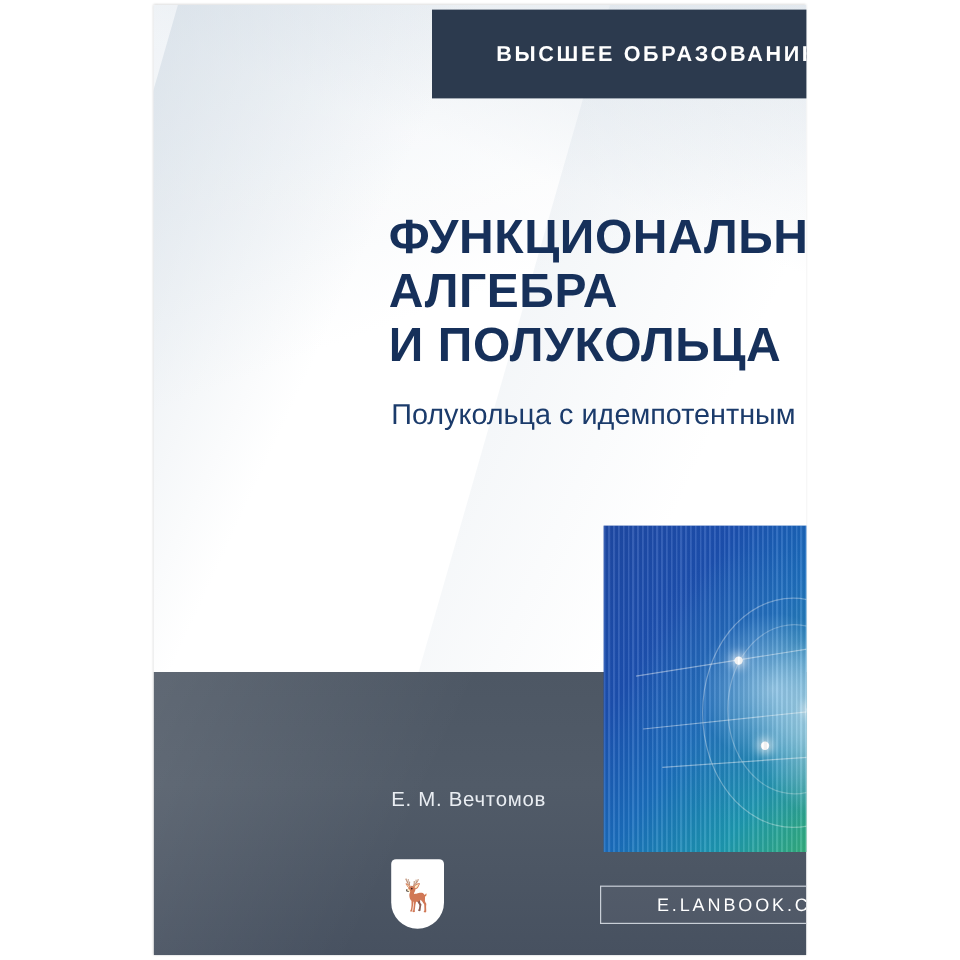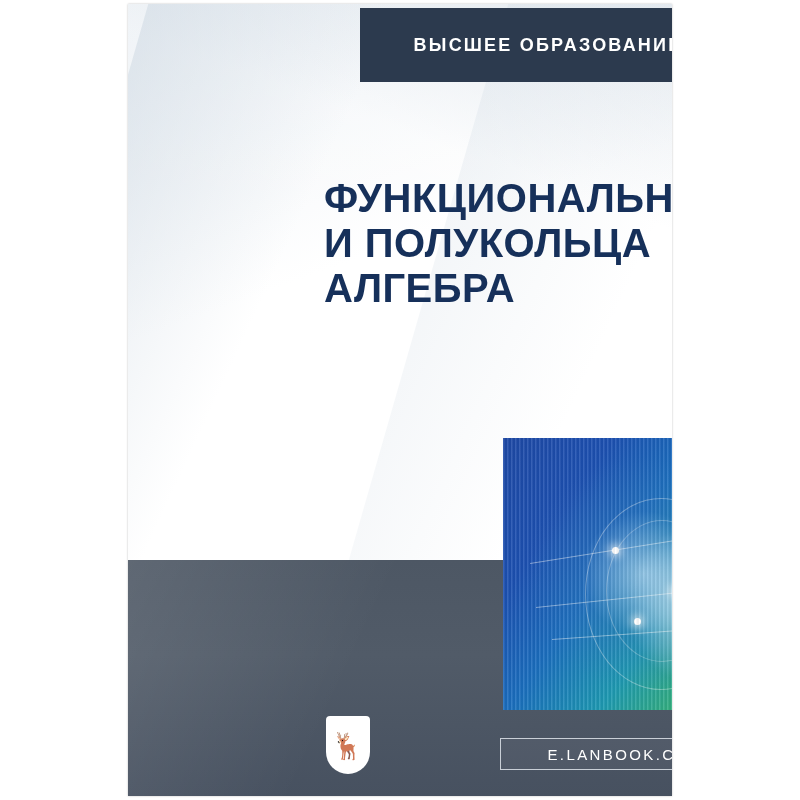--- a/index.html
+++ b/index.html
@@ -257,41 +257,43 @@
     </div>
 
     <div class="cover-bottom"></div>
 
     <div class="top-banner">
       <span class="banner-text">ВЫСШЕЕ ОБРАЗОВАНИЕ</span>
     </div>
 
     <div class="title-block">
       <div class="title-line">ФУНКЦИОНАЛЬНАЯ</div>
+      <div class="title-line">АЛГЕБРА</div>
       <div class="title-line">И ПОЛУКОЛЬЦА</div>
-      <div class="title-line">АЛГЕБРА</div>
     </div>
 
     <div class="subtitle-block">
+      <div class="subtitle-line">Полукольца с идемпотентным</div>
     </div>
 
     <div class="artwork">
       <div class="glow"></div>
       <div class="arc a1"></div>
       <div class="arc a2"></div>
       <div class="line l1"></div>
       <div class="line l2"></div>
       <div class="line l3"></div>
       <div class="node n1"></div>
       <div class="node n2"></div>
       <div class="node n3"></div>
       <div class="stripes"></div>
     </div>
 
     <div class="authors">
+      <div>Е. М. Вечтомов</div>
     </div>
 
     <div class="publisher">
       <div class="crest">
         <span class="deer">🦌</span>
       </div>
     </div>
 
     <div class="website-box">
       <span class="url">E.LANBOOK.COM</span>

